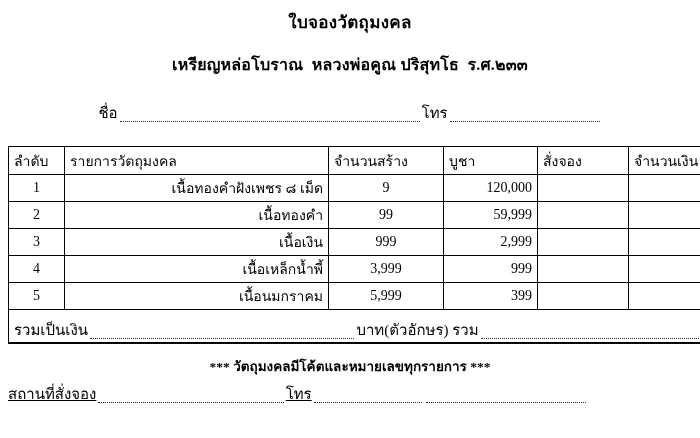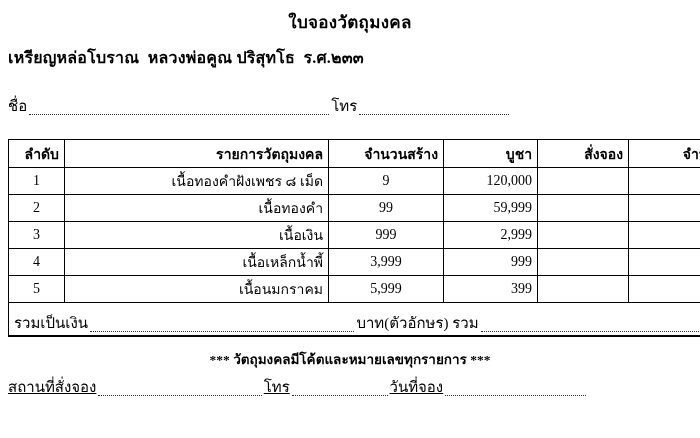--- a/index.html
+++ b/index.html
@@ -9,43 +9,43 @@
     font-family: "Liberation Serif", "DejaVu Serif", serif;
     overflow: hidden;
   }
   .page { padding: 8px 8px 0 8px; box-sizing: border-box; width: 700px; }
 
   .title {
     text-align: center; font-weight: bold; font-size: 17px;
     letter-spacing: 0.3px;
   }
   .subtitle {
-    text-align: left; font-weight: bold; font-size: 16px;
-    margin-top: 10px; letter-spacing: 0.2px; white-space: pre;
+    text-align: center; font-weight: bold; font-size: 16px;
+    margin-top: 17px; letter-spacing: 0.2px; white-space: pre;
   }
 
-  .line { display: flex; align-items: flex-end; font-size: 15px; }
+  .line { display: flex; align-items: flex-end; font-size: 15px; justify-content: center; }
   .leader {
     border-bottom: 1.5px dotted #2a2a2a;
     align-self: flex-end; margin: 0 2px 3px 2px; height: 1px;
   }
   .name-line { margin-top: 24px; }
   .name-line .l1 { width: 300px; }
   .name-line .l2 { width: 150px; }
 
   table.order {
     border-collapse: collapse; table-layout: fixed;
     width: 684px; margin-top: 21px;
     border: 1px solid #000; border-bottom: 2px solid #000;
   }
   table.order th, table.order td {
     border: 1px solid #000; font-size: 14px; padding: 0 5px;
     overflow: hidden; white-space: nowrap;
   }
-  table.order th { font-weight: bold; text-align: right; height: 27px; margin-left: 47px; }
+  table.order th { font-weight: normal; text-align: left; height: 27px; margin-left: 47px; }
   table.order td { height: 26px; }
   .c-no    { width: 45px;  text-align: center; }
   .c-item  { width: 253px; text-align: right; }
   .c-made  { width: 104px; text-align: center; }
   .c-price { width: 83px;  text-align: right; }
   .c-order { width: 80px; }
   .c-amt   { width: 113px; }
   td.sumcell { height: 35px; padding: 0 6px; }
   .sumline { display: flex; align-items: flex-end; font-size: 15px; padding-top: 8px; }
   .sumline .leader { flex: 1; }
@@ -140,17 +140,16 @@
 
   <div class="notes">
     <span>*** วัตถุมงคลมีโค้ตและหมายเลขทุกรายการ ***</span>
   </div>
 
   <div class="line footer1">
     <span>สถานที่สั่งจอง</span>
     <span class="leader la"></span>
     <span>โทร</span>
     <span class="leader lb"></span>
-    <span>วันที่จอง</span>
     <span class="leader lc"></span>
   </div>
 
 </div>
 
 </body></html>

